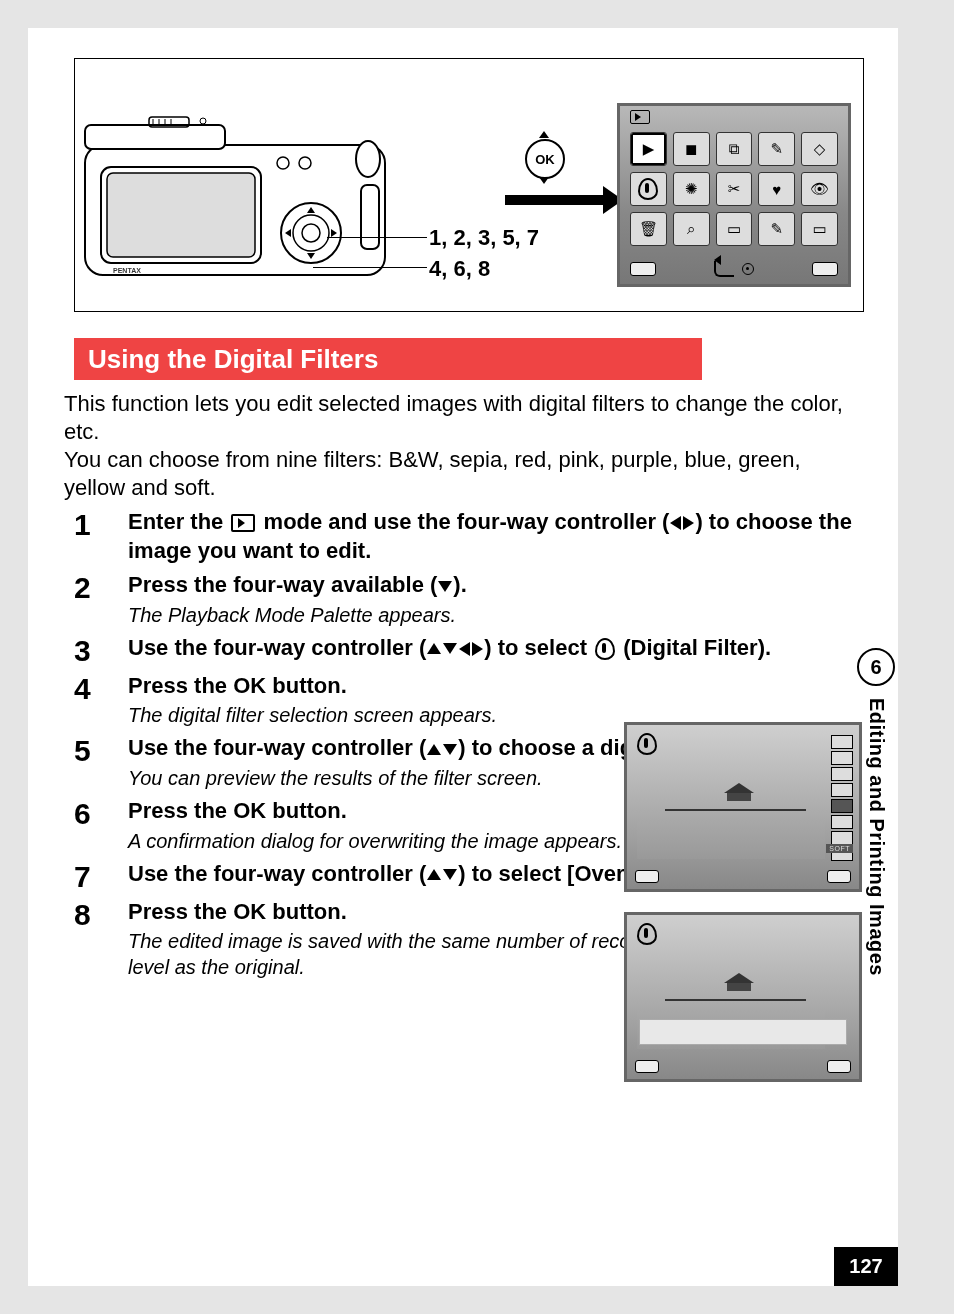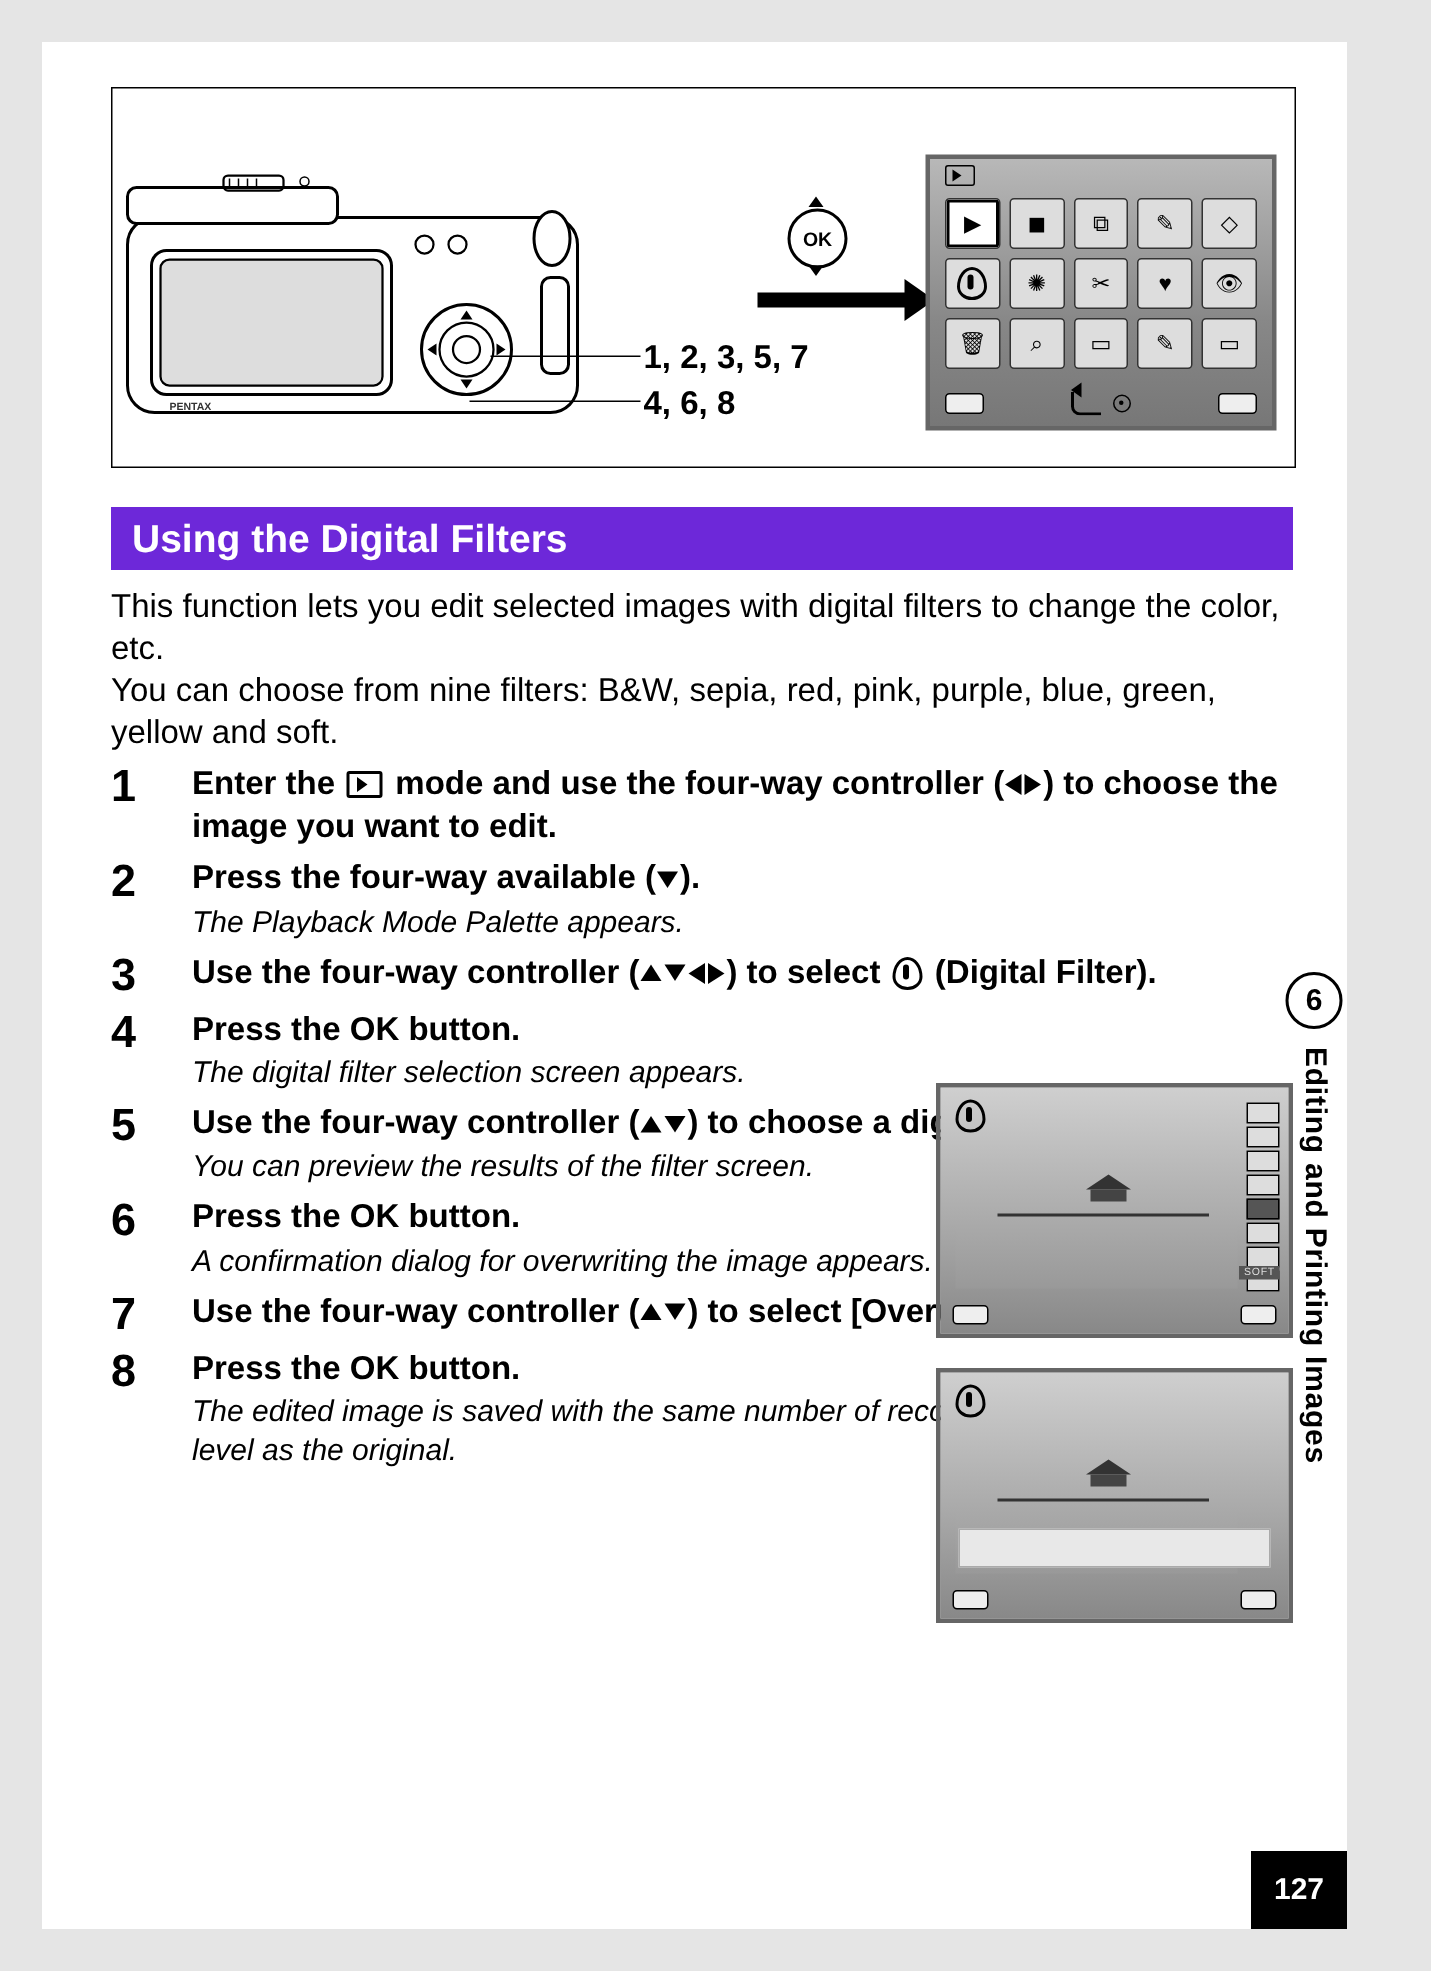--- a/index.html
+++ b/index.html
@@ -48,21 +48,21 @@
     writing-mode: vertical-rl;
     font-size: 20px;
     font-weight: bold;
     letter-spacing: 0.5px;
   }
   .page-num {
     position: absolute;
     right: 0;
     bottom: 0;
     width: 64px;
-    height: 52px;
+    height: 39px;
     background: #000;
     color: #fff;
     font-weight: bold;
     font-size: 20px;
     display: flex;
     align-items: center;
     justify-content: center;
   }
   
   .fig-box {
@@ -159,34 +159,34 @@
   .pbtn { width:24px; height:12px; border:1.5px solid #000; border-radius:3px; background:#eee;}
   .pback { width:18px; height:14px; border-bottom:2px solid #000; border-left:2px solid #000; border-radius:0 0 0 6px; position:relative;}
   .pback::after{content:"";position:absolute;left:-2px;top:-6px;width:0;height:0;border-top:5px solid transparent;border-bottom:5px solid transparent;border-right:7px solid #000;}
   .pdot { width:10px;height:10px;border:1.5px solid #000;border-radius:50%; position:relative;}
   .pdot::after{content:"";position:absolute;left:2.5px;top:2.5px;width:3px;height:3px;background:#000;border-radius:50%;}
   
   .sect-head {
     position:absolute;
     left:46px;
     top:310px;
-    width:788px;
+    width:628px;
     height:42px;
-    background:#6d28d9;
+    background:#ef4444;
     color:#fff;
     font-size:26px;
     font-weight:bold;
     display:flex;
     align-items:center;
     padding-left:14px;
     box-sizing:border-box;
   }
   .intro {
     position:absolute;
-    left:46px;
+    left:36px;
     top:362px;
     width:788px;
     font-size:22px;
     line-height:1.28;
   }
   .steps {
     position:absolute;
     left:46px;
     top:480px;
     width:788px;

